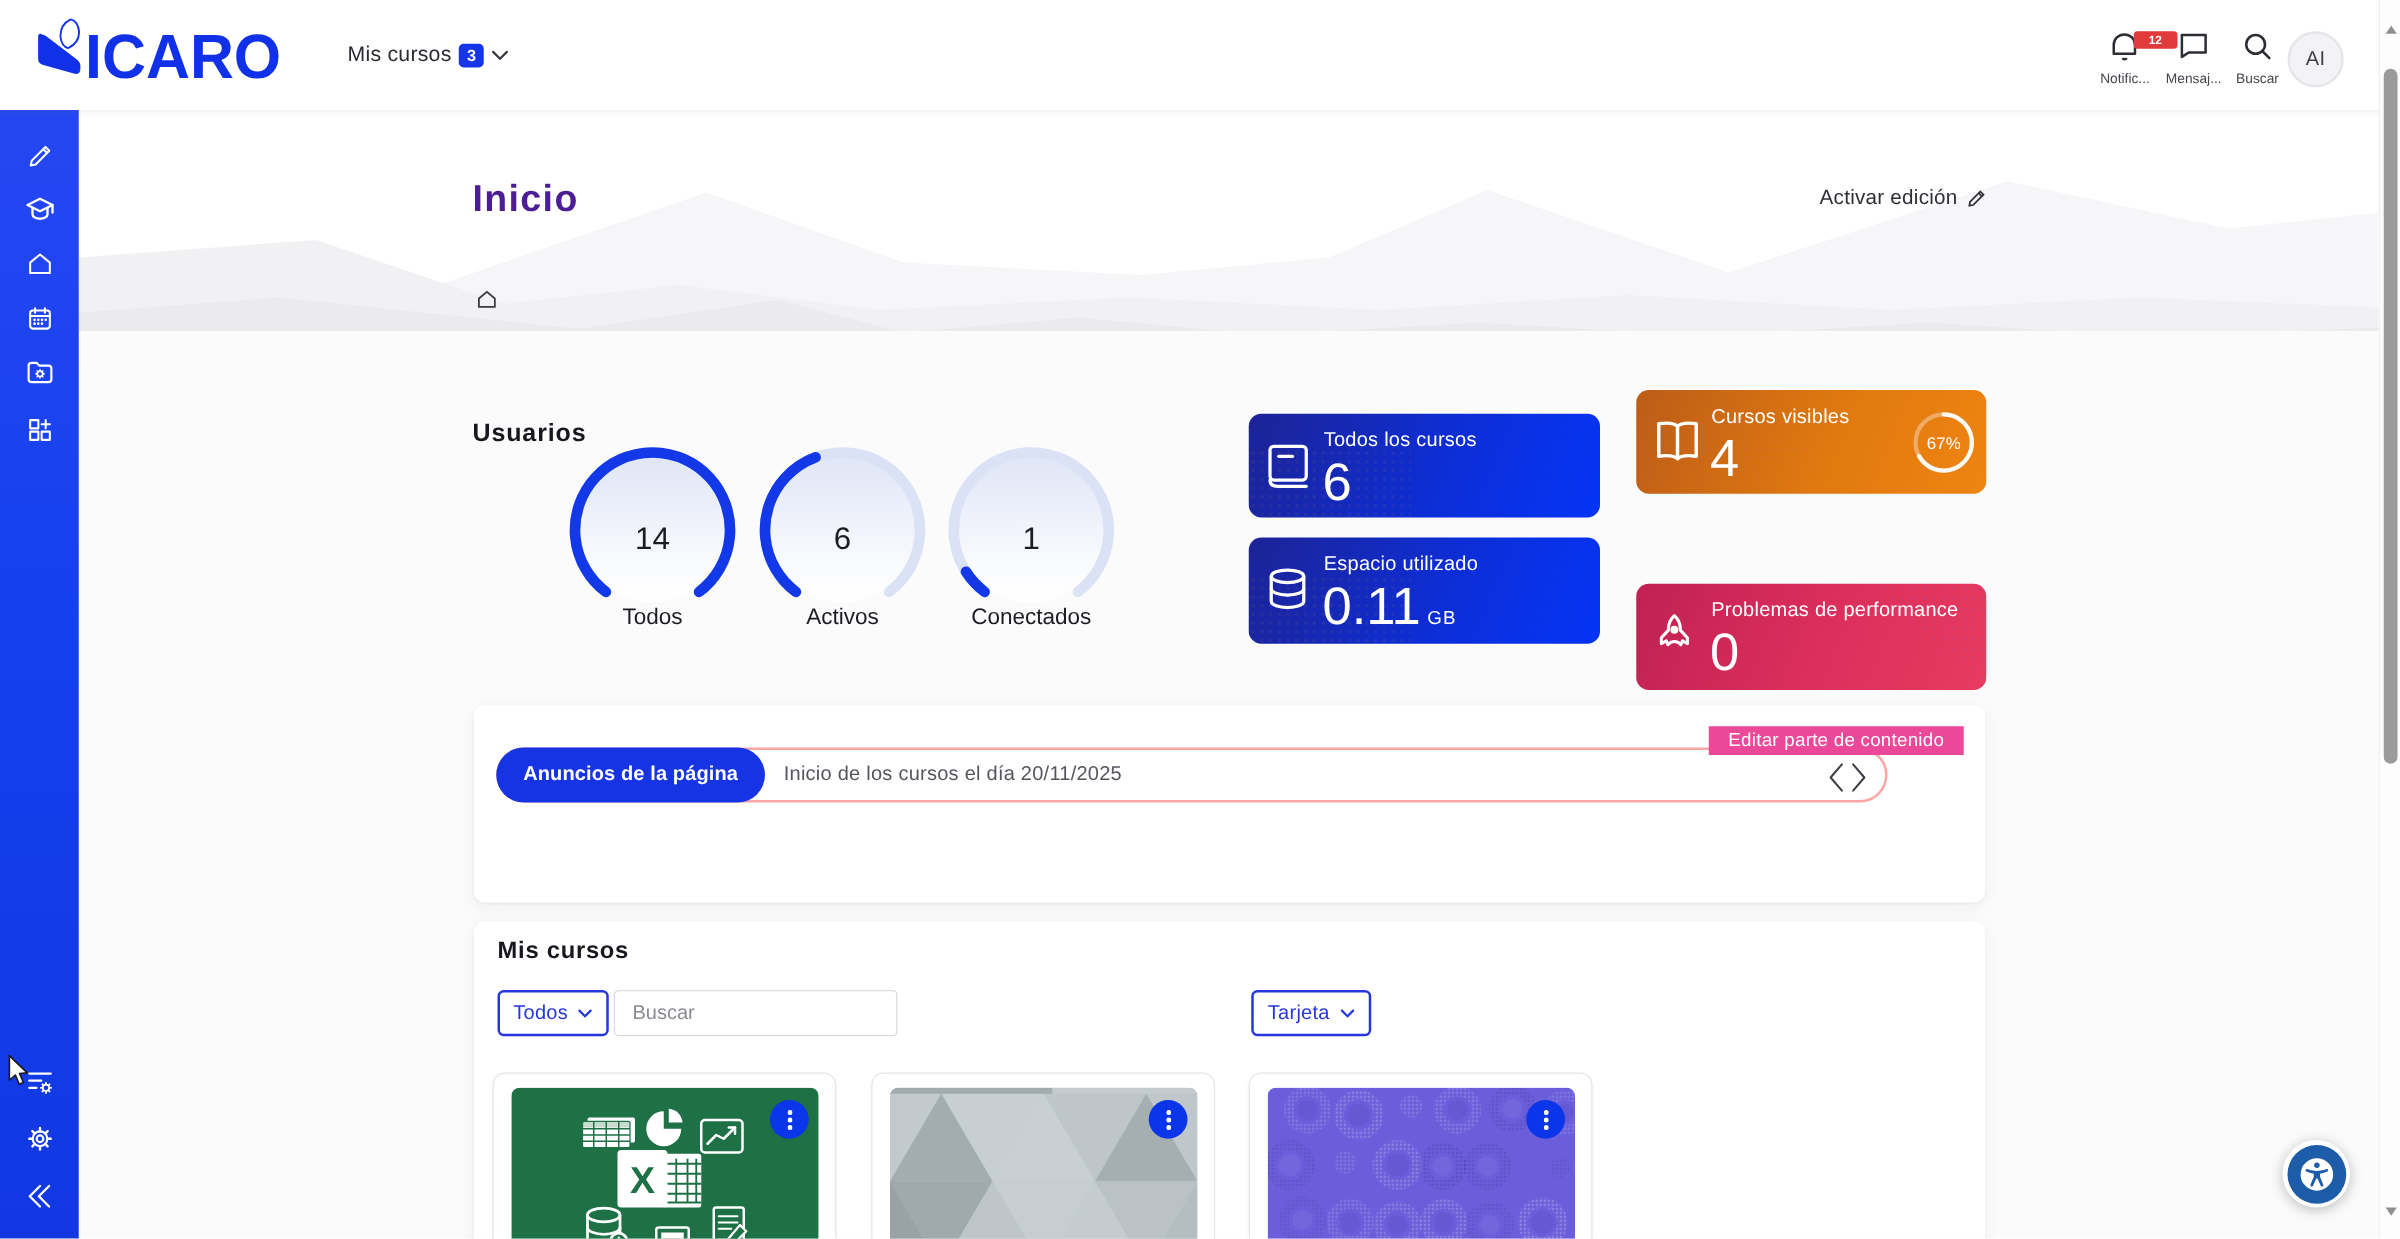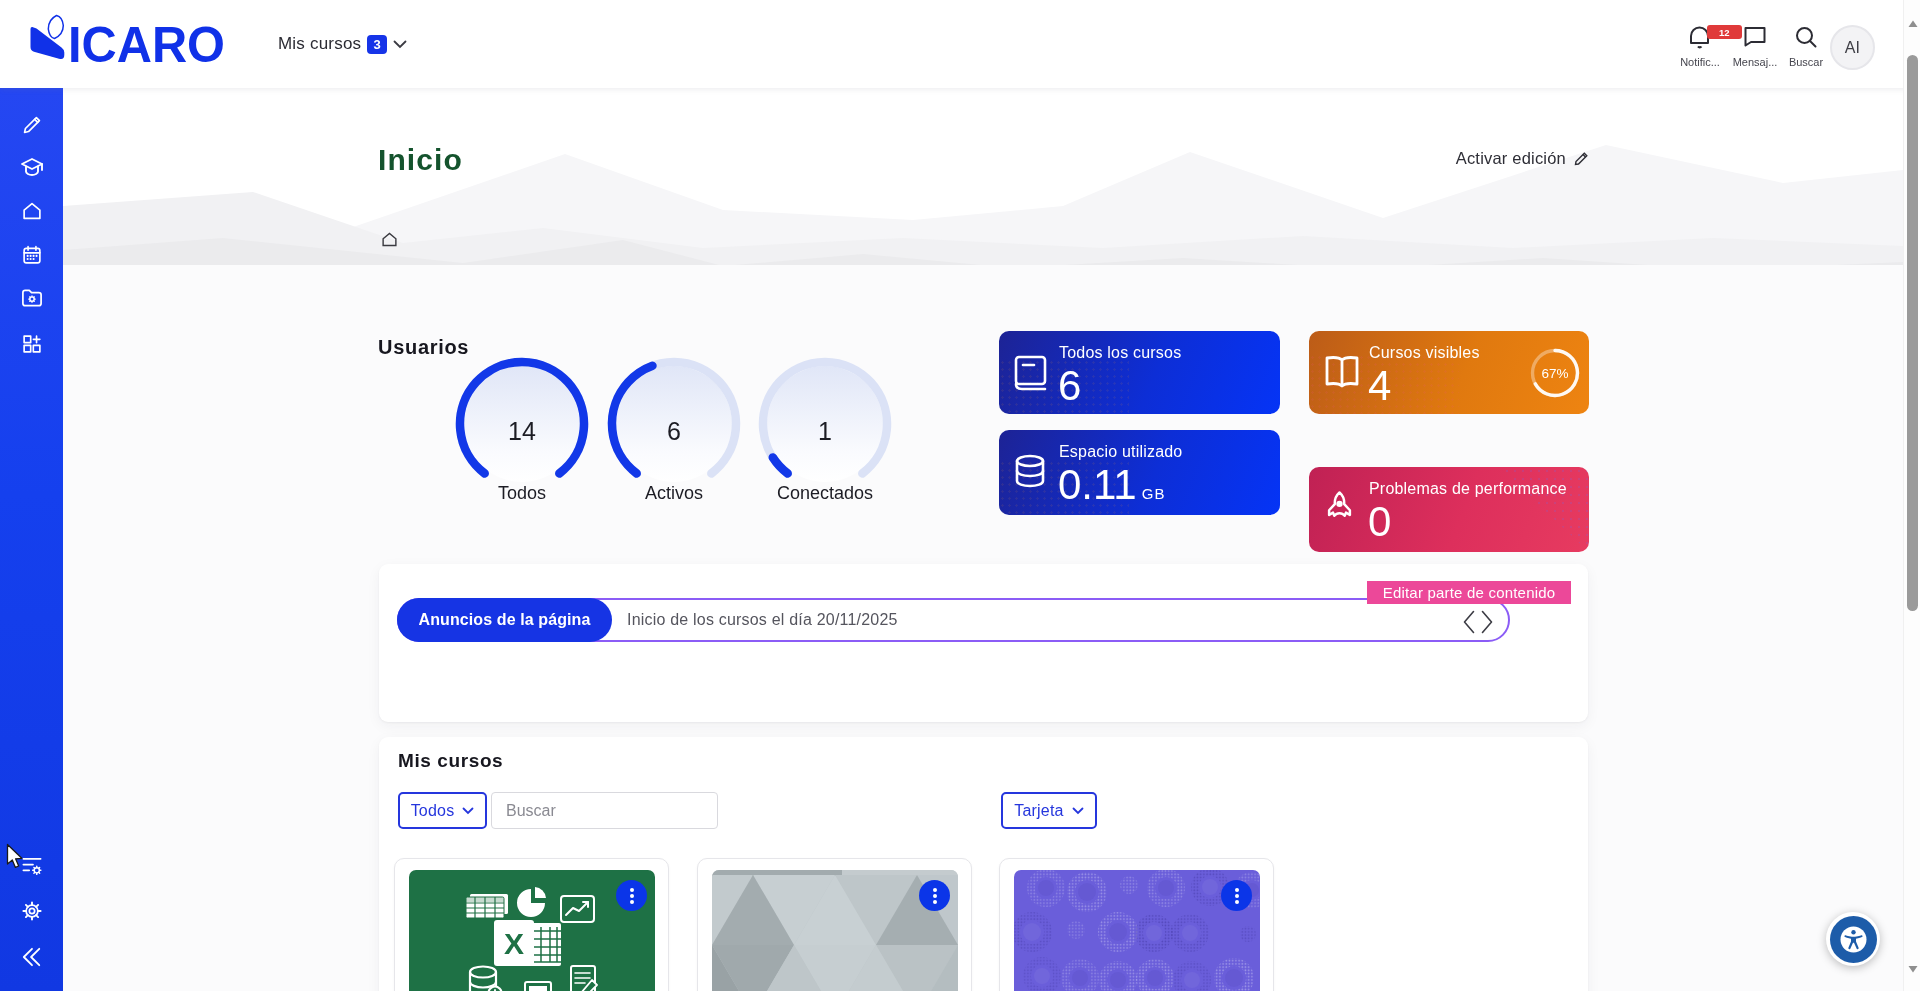--- a/index.html
+++ b/index.html
@@ -16,42 +16,42 @@
   #miscursos-nav .badge3 { width:20px; height:19px; background:#1634e8; color:#fff; border-radius:4px; font-size:13px; font-weight:bold; display:flex; align-items:center; justify-content:center; }
   .navgroup { position:absolute; top:24px; width:52px; text-align:center; }
   .navgroup .lbl { display:block; margin-top:2px; font-size:11px; color:#46464f; white-space:nowrap; }
 
   
   #sidebar { position:absolute; left:0; top:88px; width:63px; height:903px; background:linear-gradient(180deg,#2547f2 0%, #1540ee 45%, #1138e2 100%); z-index:25; }
   .sideicon { position:absolute; left:50%; transform:translate(-50%,-50%); }
 
   
   #header { position:absolute; left:63px; top:88px; width:1840px; height:177px; background:#fff; overflow:hidden; }
-  #inicio-h { position:absolute; left:315px; top:55px; font-size:30px; font-weight:bold; color:#14532d; letter-spacing:1.1px; }
+  #inicio-h { position:absolute; left:315px; top:55px; font-size:30px; font-weight:bold; color:#4c1d95; letter-spacing:1.1px; }
   #activar { position:absolute; right:314px; top:61px; font-size:16.5px; color:#2e2e36; display:flex; align-items:center; gap:7px; letter-spacing:.2px; }
   #bread-home { position:absolute; left:318px; top:143px; }
 
   
   #usuarios-h { position:absolute; left:378px; top:336px; font-size:20px; font-weight:bold; color:#17171f; letter-spacing:.7px; }
   .gauge-num { position:absolute; transform:translateX(-50%); font-size:25px; color:#1c1c24; }
   .gauge-lbl { position:absolute; transform:translateX(-50%); font-size:18px; color:#1c1c24; }
 
   
   .scard { position:absolute; border-radius:10px; color:#fff; overflow:hidden; }
   .scard .ttl { position:absolute; left:60px; top:13px; font-size:16px; font-weight:normal; letter-spacing:.2px; }
   .scard .num { position:absolute; left:59px; top:31px; font-size:42px; font-weight:normal; }
   .scard .icon { position:absolute; left:15px; top:24px; }
   #sc1 { left:999px; top:331px; width:281px; height:83px; background:linear-gradient(112deg,#1d2395 0%, #0d2ed6 55%, #0534f6 100%); }
-  #sc2 { left:1309px; top:331px; width:280px; height:83px; background:linear-gradient(112deg,#bc5c18 0%, #e0790f 55%, #ee8411 100%); }
+  #sc2 { left:1309px; top:312px; width:280px; height:83px; background:linear-gradient(112deg,#bc5c18 0%, #e0790f 55%, #ee8411 100%); }
   #sc3 { left:999px; top:430px; width:281px; height:85px; background:linear-gradient(112deg,#1d2395 0%, #0d2ed6 55%, #0534f6 100%); }
   #sc4 { left:1309px; top:430px; width:280px; height:85px; background:linear-gradient(112deg,#c02154 0%, #dd2f5c 55%, #e73b60 100%);margin-top:37px; }
 
   
   #anuncios { position:absolute; left:379px; top:564px; width:1209px; height:158px; background:#fff; border-radius:9px; box-shadow:0 1px 2px rgba(30,30,60,.05), 0 4px 14px rgba(30,30,60,.05); }
-  #pill { position:absolute; left:18px; top:34px; width:1113px; height:44px; border:2px solid #8b5cf6; border-radius:22px; background:#fff; }
+  #pill { position:absolute; left:18px; top:34px; width:1113px; height:44px; border:2px solid #fca5a5; border-radius:22px; background:#fff; }
   #pill-blue { position:absolute; left:-2px; top:-2px; width:215px; height:44px; background:#1634e4; border-radius:22px; color:#fff; font-size:16px; font-weight:bold; display:flex; align-items:center; justify-content:center; letter-spacing:.1px; }
   #pill-text { position:absolute; left:228px; top:0; height:40px; display:flex; align-items:center; font-size:16px; color:#55555e; letter-spacing:.2px; }
   #editar-lbl { position:absolute; left:988px; top:17px; width:204px; height:23px; background:#ec4899; color:#fff; font-size:15px; display:flex; align-items:center; justify-content:center; letter-spacing:.2px; z-index:5; }
 
   
   #miscursos { position:absolute; left:379px; top:737px; width:1209px; height:300px; background:#fff; border-radius:9px; box-shadow:0 1px 2px rgba(30,30,60,.05), 0 4px 14px rgba(30,30,60,.05); }
   #mc-h { position:absolute; left:19px; top:13px; font-size:19px; font-weight:bold; color:#17171f; letter-spacing:.6px; }
   .fbtn { position:absolute; top:55px; height:37px; border:2px solid #2536dd; border-radius:5px; color:#2536dd; font-size:16px; display:flex; align-items:center; justify-content:center; gap:8px; background:#fff; letter-spacing:.2px; }
   #f-search { position:absolute; left:112px; top:55px; width:227px; height:37px; border:1px solid #d9d9de; border-radius:4px; color:#8a8a92; font-size:16px; display:flex; align-items:center; padding-left:14px; background:#fff; }
   .ccard { position:absolute; top:121px; width:275px; height:200px; background:#fff; border:1px solid #e6e6ea; border-radius:10px; box-shadow:0 1px 3px rgba(30,30,60,.04); }

